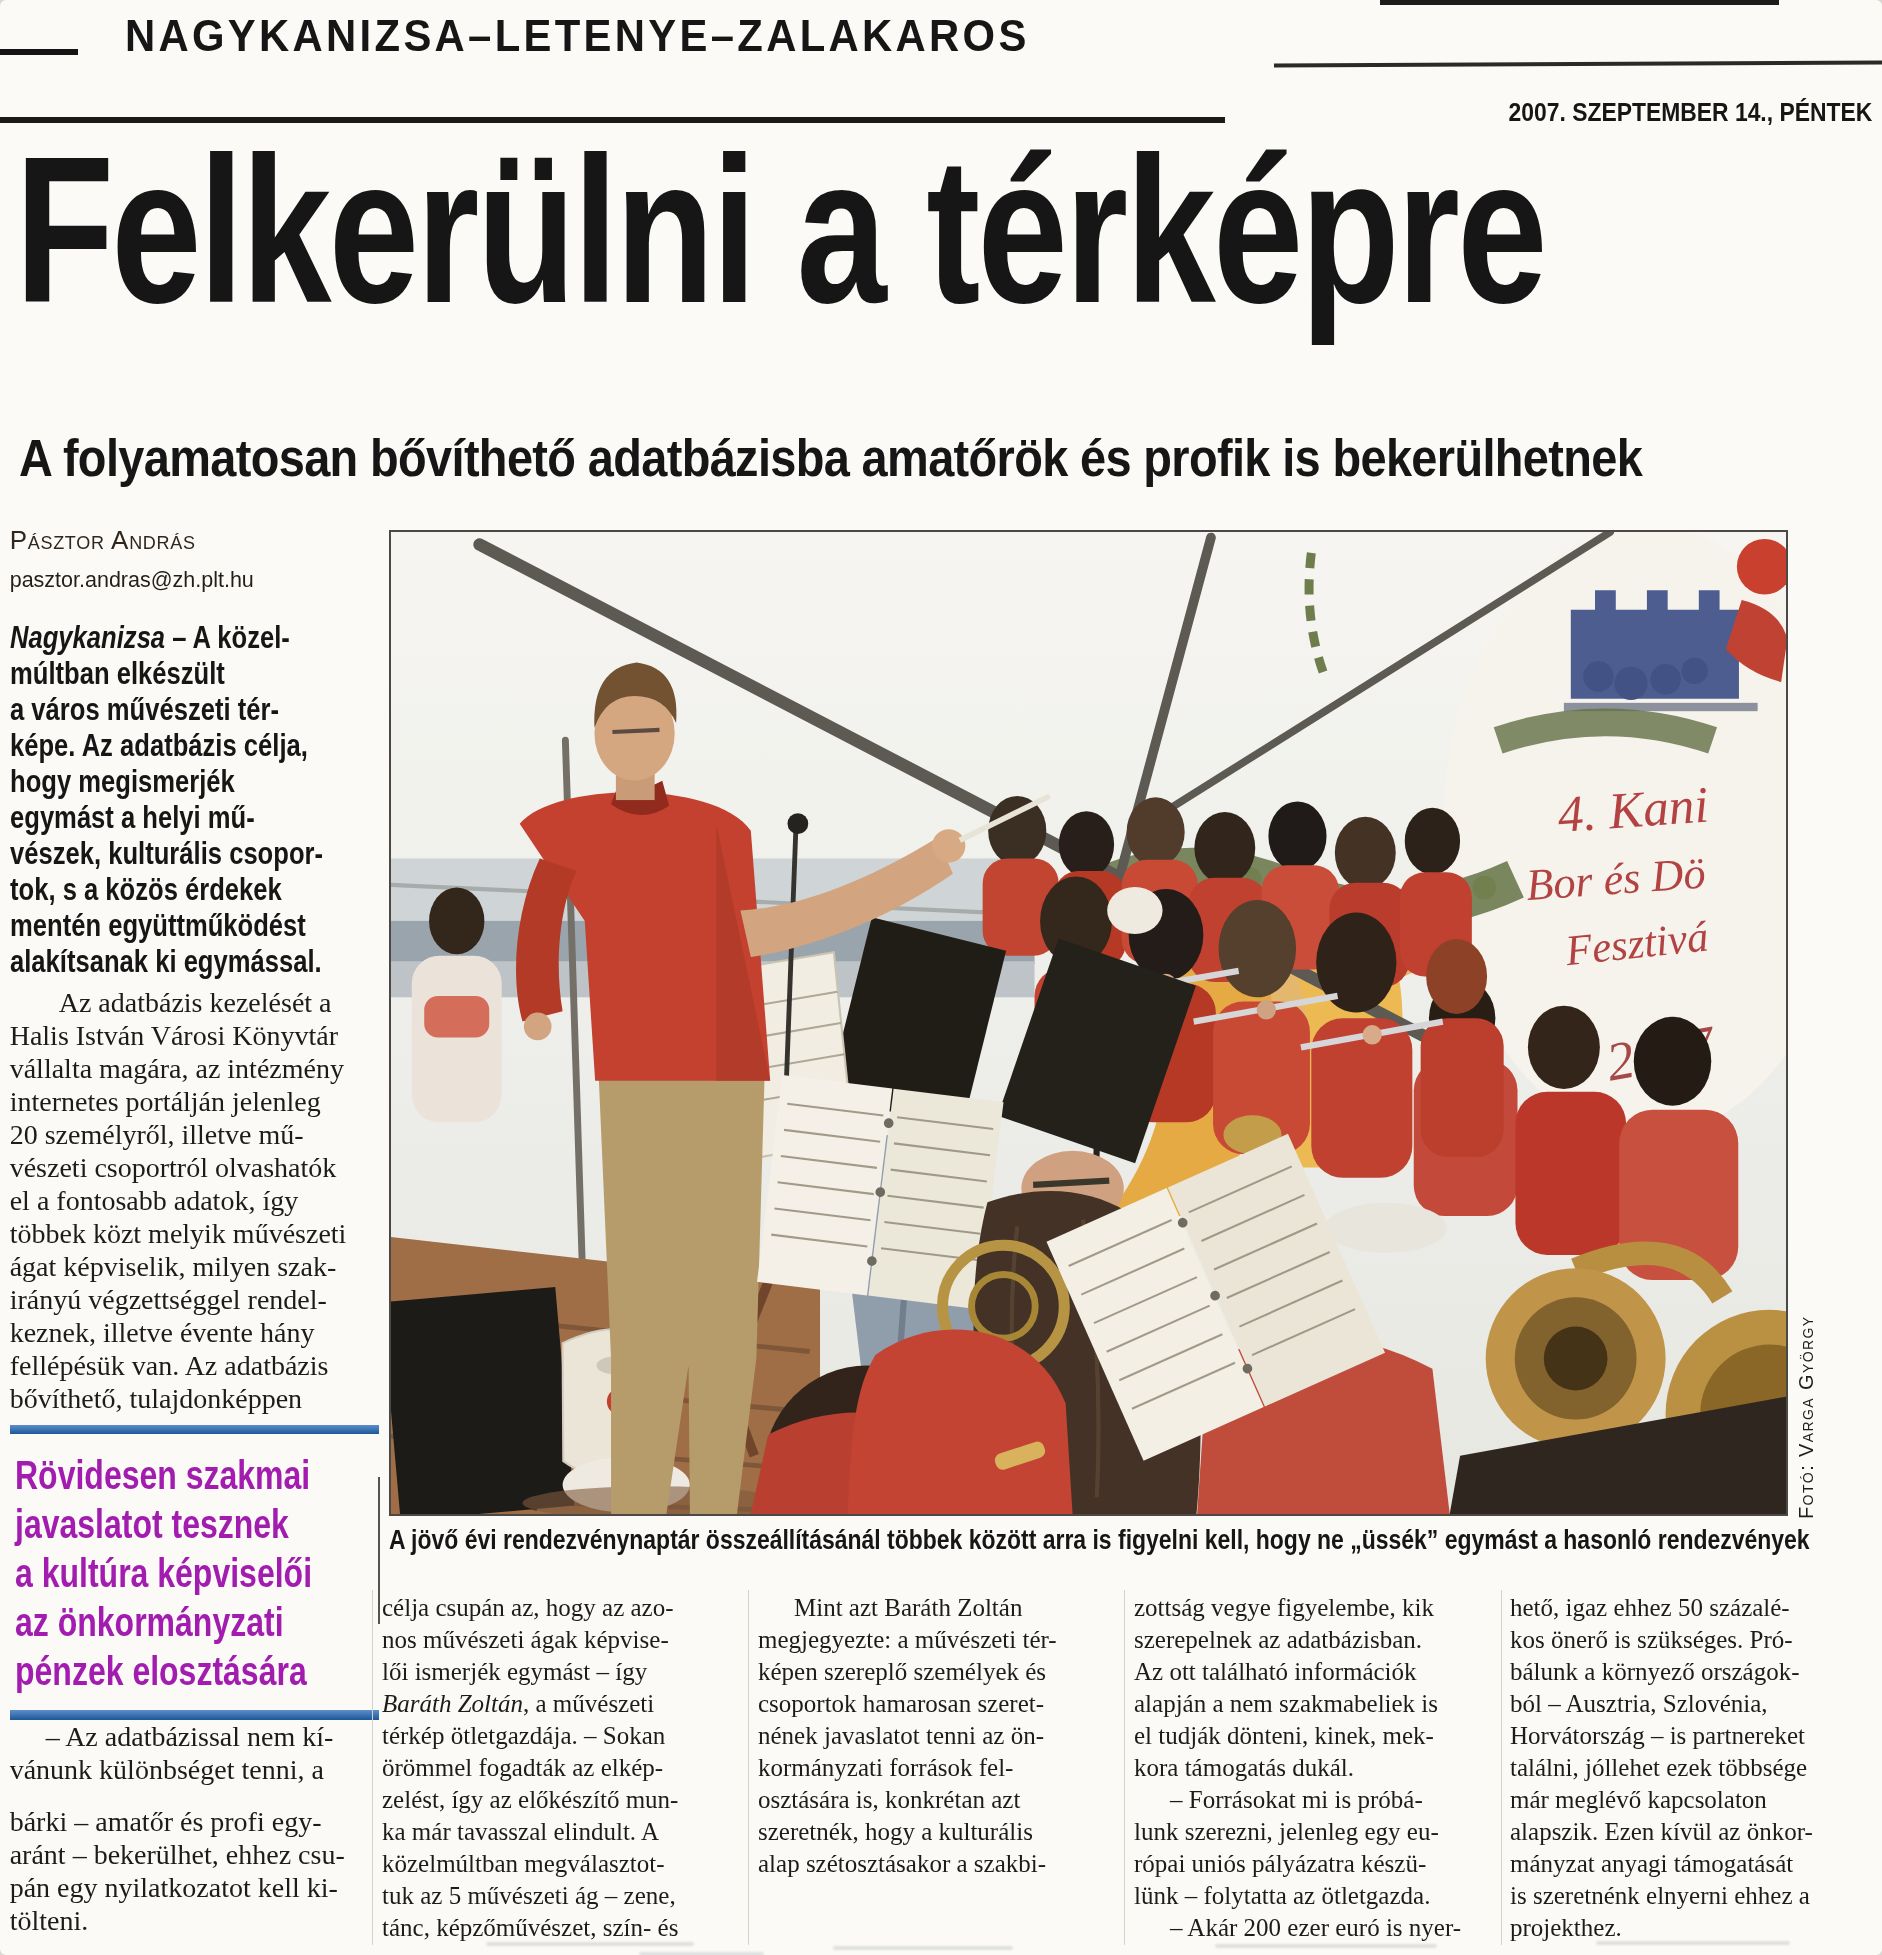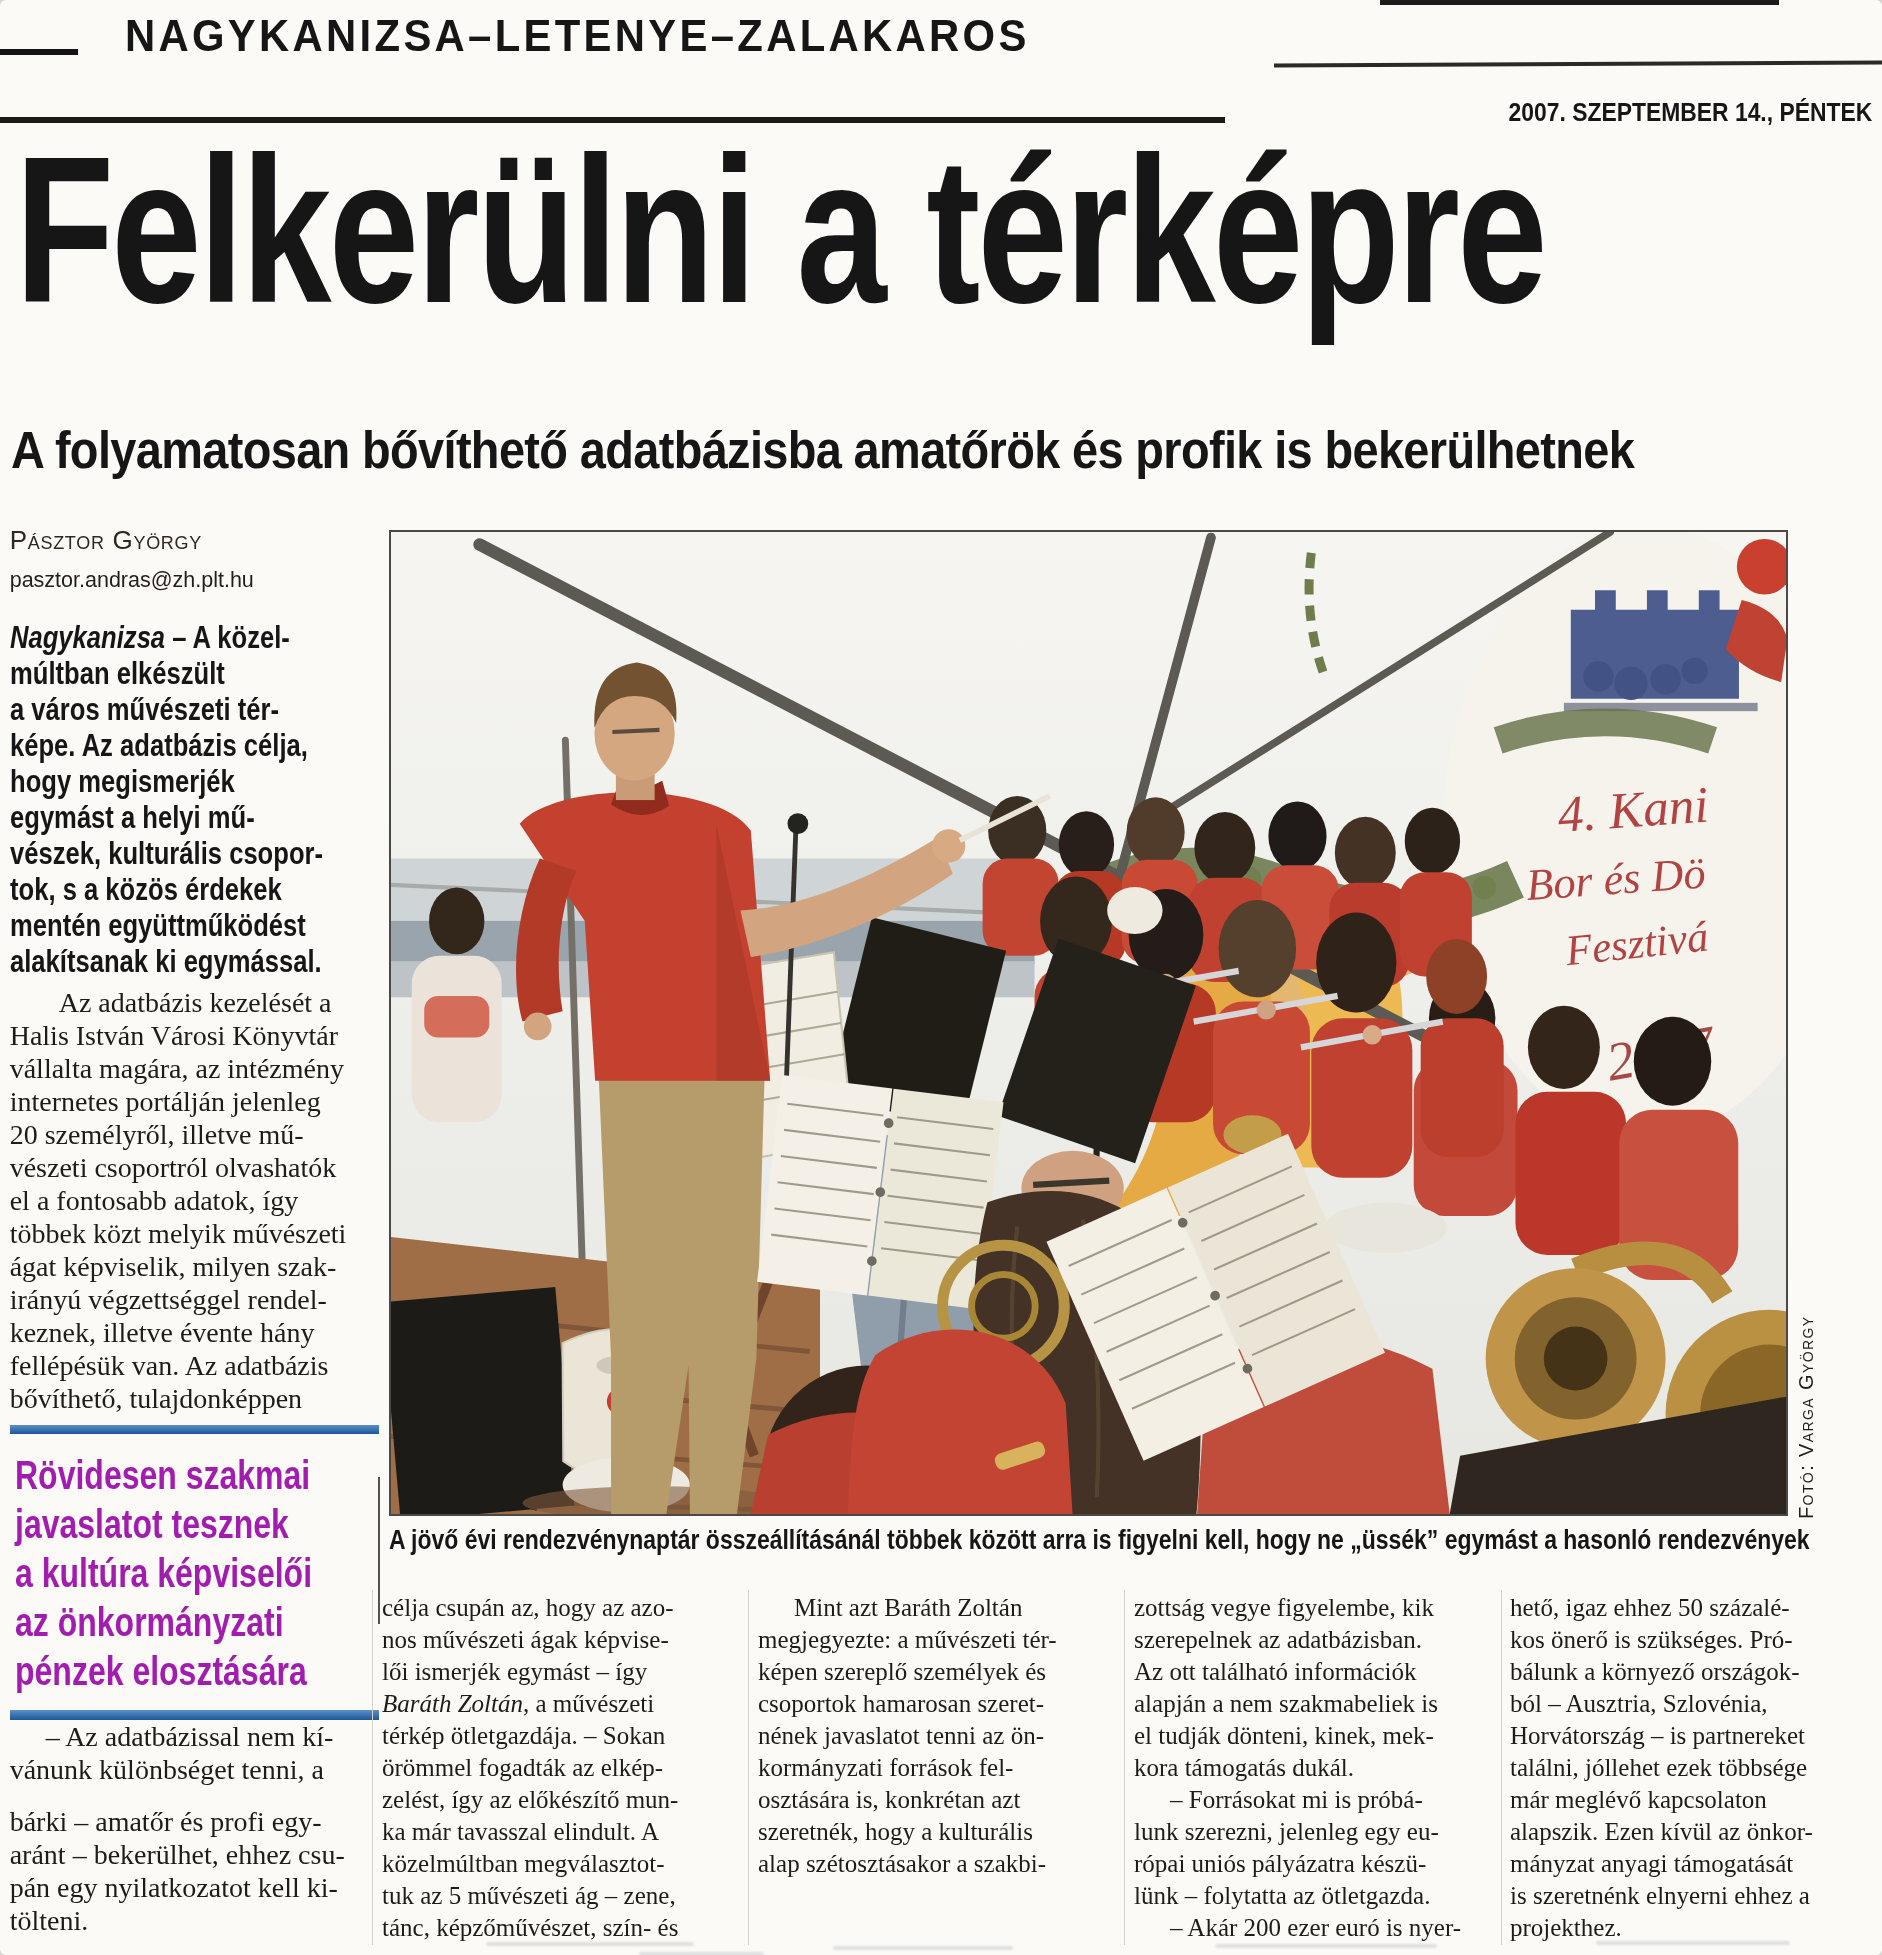--- a/index.html
+++ b/index.html
@@ -13,21 +13,21 @@
   .kicker{position:absolute;left:125px;top:11px;font-size:44px;font-weight:bold;letter-spacing:3.5px;white-space:nowrap;}
   .kicker .cx{transform:scaleX(.95);}
   .rule-main{position:absolute;left:0;top:117px;width:1225px;height:6.2px;background:#1a1a18;}
   .rule-right{position:absolute;left:1274px;top:62px;width:609px;height:3.5px;background:#2a2a28;transform:rotate(-.3deg);}
   .issue-date{position:absolute;right:9.7px;top:97px;font-size:26px;font-weight:bold;white-space:nowrap;}
   .issue-date .cx{transform:scaleX(.88);transform-origin:100% 0;}
   
   .headline{position:absolute;left:15.3px;top:126px;margin:0;font-size:208px;line-height:208px;font-weight:bold;
             letter-spacing:-3.5px;white-space:nowrap;}
   .headline .cx{transform:scaleX(.78);width:2395px;}
-  .subheadline{position:absolute;left:11px;top:423px;margin:0;font-size:51px;line-height:56px;font-weight:bold;
+  .subheadline{position:absolute;left:11px;top:423px;margin:8px;font-size:51px;line-height:56px;font-weight:bold;
                letter-spacing:-0.7px;white-space:nowrap;}
   .subheadline .cx{transform:scaleX(.92);}
   
   .byline{position:absolute;left:9.7px;top:525px;font-size:26px;font-variant:small-caps;letter-spacing:0.7px;color:#2f261e;}
   .email{position:absolute;left:9.7px;top:568px;font-size:21.5px;color:#251e18;}
   
   .photo{position:absolute;left:389px;top:530px;width:1399px;height:986px;margin:0;border:2.1px solid #4b4945;
          box-sizing:border-box;background:#edeeea;}
   .photo svg{display:block;width:100%;height:100%;}
   .credit{position:absolute;left:1795px;top:1177px;height:342px;width:29px;
@@ -63,21 +63,21 @@
   <div class="topfrag"></div>
   <div class="kicker-dash"></div>
   <div class="kicker"><span class="cx">NAGYKANIZSA–LETENYE–ZALAKAROS</span></div>
   <div class="rule-main"></div>
   <div class="rule-right"></div>
   <div class="issue-date"><span class="cx">2007. SZEPTEMBER 14., PÉNTEK</span></div>
 
   <h1 class="headline"><span class="cx">Felkerülni a térképre</span></h1>
   <h2 class="subheadline"><span class="cx">A folyamatosan bővíthető adatbázisba amatőrök és profik is bekerülhetnek</span></h2>
 
-  <div class="byline">Pásztor György</div>
+  <div class="byline">Pásztor András</div>
   <div class="email">pasztor.andras@zh.plt.hu</div>
 
   <figure class="photo">
     <svg viewBox="0 0 2016 1414" preserveAspectRatio="none">
       <defs>
         <linearGradient id="canopy" x1="0" y1="0" x2="0" y2="1">
           <stop offset="0" stop-color="#f8f8f5"></stop>
             <stop offset=".6" stop-color="#eef0ec"></stop>
             <stop offset="1" stop-color="#e7e9e4"></stop>
         </linearGradient>

